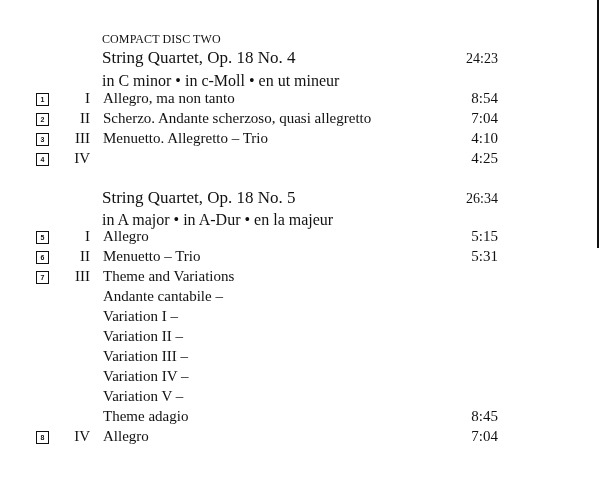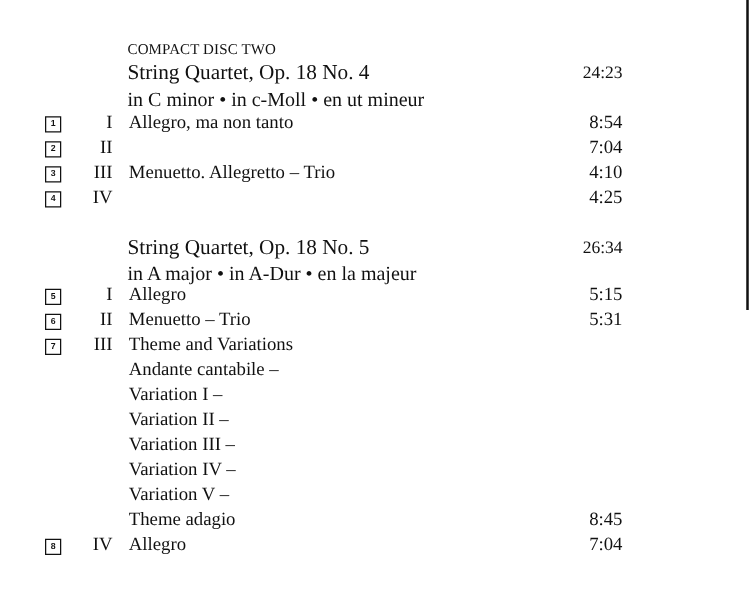--- a/index.html
+++ b/index.html
@@ -31,20 +31,21 @@
 
   <div class="row" style="top:90px">
     <span class="track-box">1</span>
     <span class="mvt-num">I</span>
     <span class="mvt-title">Allegro, ma non tanto</span>
     <span class="mvt-time">8:54</span>
   </div>
   <div class="row" style="top:110px">
     <span class="track-box">2</span>
     <span class="mvt-num">II</span>
+    <span class="mvt-title">Scherzo. Andante scherzoso, quasi allegretto</span>
     <span class="mvt-time">7:04</span>
   </div>
   <div class="row" style="top:130px">
     <span class="track-box">3</span>
     <span class="mvt-num">III</span>
     <span class="mvt-title">Menuetto. Allegretto – Trio</span>
     <span class="mvt-time">4:10</span>
   </div>
   <div class="row" style="top:150px">
     <span class="track-box">4</span>

